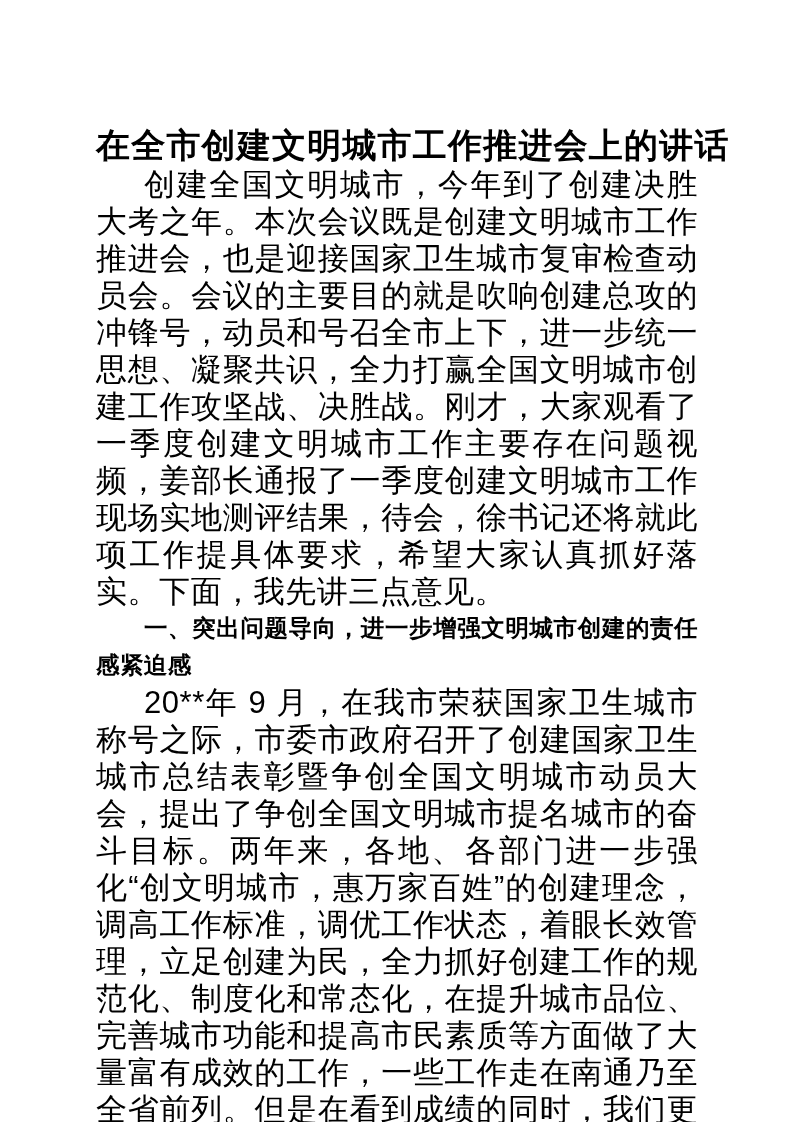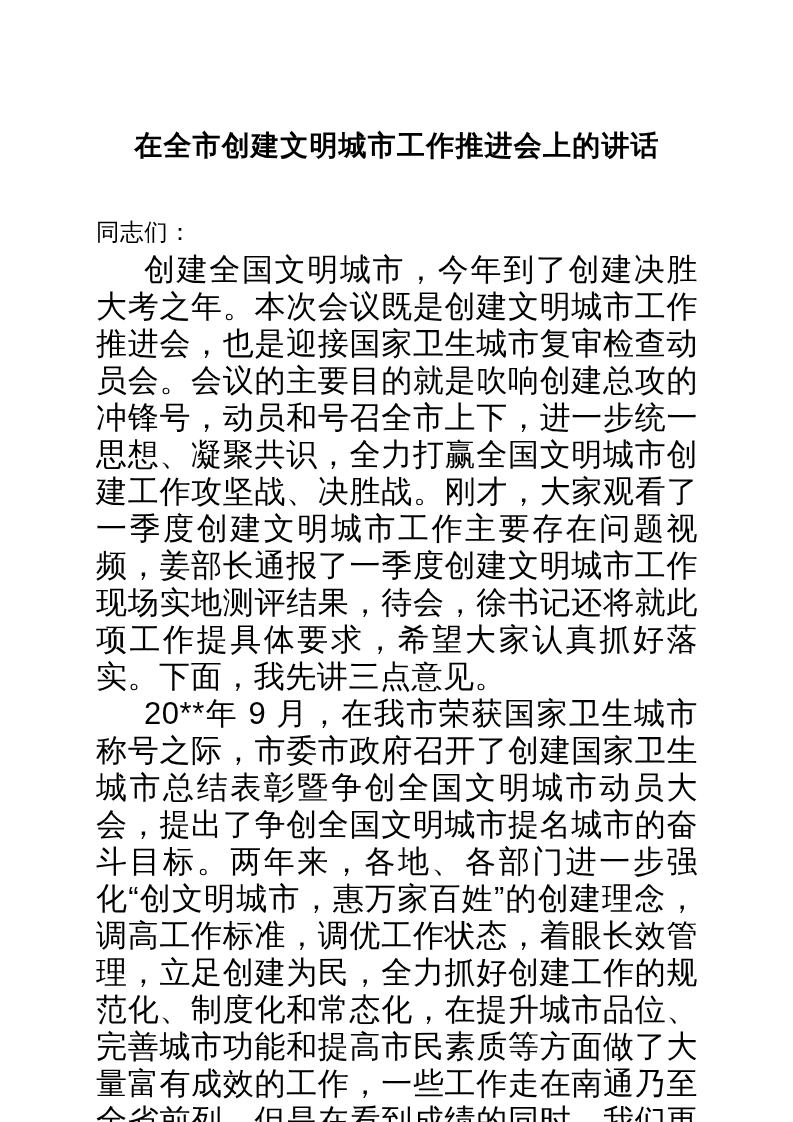--- a/index.html
+++ b/index.html
@@ -26,21 +26,21 @@
     position: absolute;
     left: 96px;
     top: 0;
     width: 602px;
   }
   .doc-title {
     margin: 0;
     padding: 0;
     font-family: "Liberation Serif", "DejaVu Serif", serif;
     font-weight: bold;
-    font-size: 28px;
+    font-size: 34px;
     line-height: 40px;
     letter-spacing: 1.2px;
     text-align: center;
     padding-top: 126px;
     white-space: nowrap;
   }
   .salutation {
     margin: 0;
     padding: 0;
     padding-top: 48px;
@@ -78,21 +78,21 @@
   }
 </style>
 </head>
 <body>
 
 <div class="page">
   <div class="content">
 
     <h1 class="doc-title">在全市创建文明城市工作推进会上的讲话</h1>
 
-    <p class="salutation">同志们：</p>
 
     <p class="body-para">创建全国文明城市，今年到了创建决胜大考之年。本次会议既是创建文明城市工作推进会，也是迎接国家卫生城市复审检查动员会。会议的主要目的就是吹响创建总攻的冲锋号，动员和号召全市上下，进一步统一思想、凝聚共识，全力打赢全国文明城市创建工作攻坚战、决胜战。刚才，大家观看了一季度创建文明城市工作主要存在问题视频，姜部长通报了一季度创建文明城市工作现场实地测评结果，待会，徐书记还将就此项工作提具体要求，希望大家认真抓好落实。下面，我先讲三点意见。</p>
 
+    <p class="section-heading">一、突出问题导向，进一步增强文明城市创建的责任感紧迫感</p>
 
     <p class="body-para">20**年 9 月，在我市荣获国家卫生城市称号之际，市委市政府召开了创建国家卫生城市总结表彰暨争创全国文明城市动员大会，提出了争创全国文明城市提名城市的奋斗目标。两年来，各地、各部门进一步强化“创文明城市，惠万家百姓”的创建理念，调高工作标准，调优工作状态，着眼长效管理，立足创建为民，全力抓好创建工作的规范化、制度化和常态化，在提升城市品位、完善城市功能和提高市民素质等方面做了大量富有成效的工作，一些工作走在南通乃至全省前列。但是在看到成绩的同时，我们更要看到差距与不足。根据江苏省文明委</p>
 
   </div>
 </div>
 
 </body></html>

